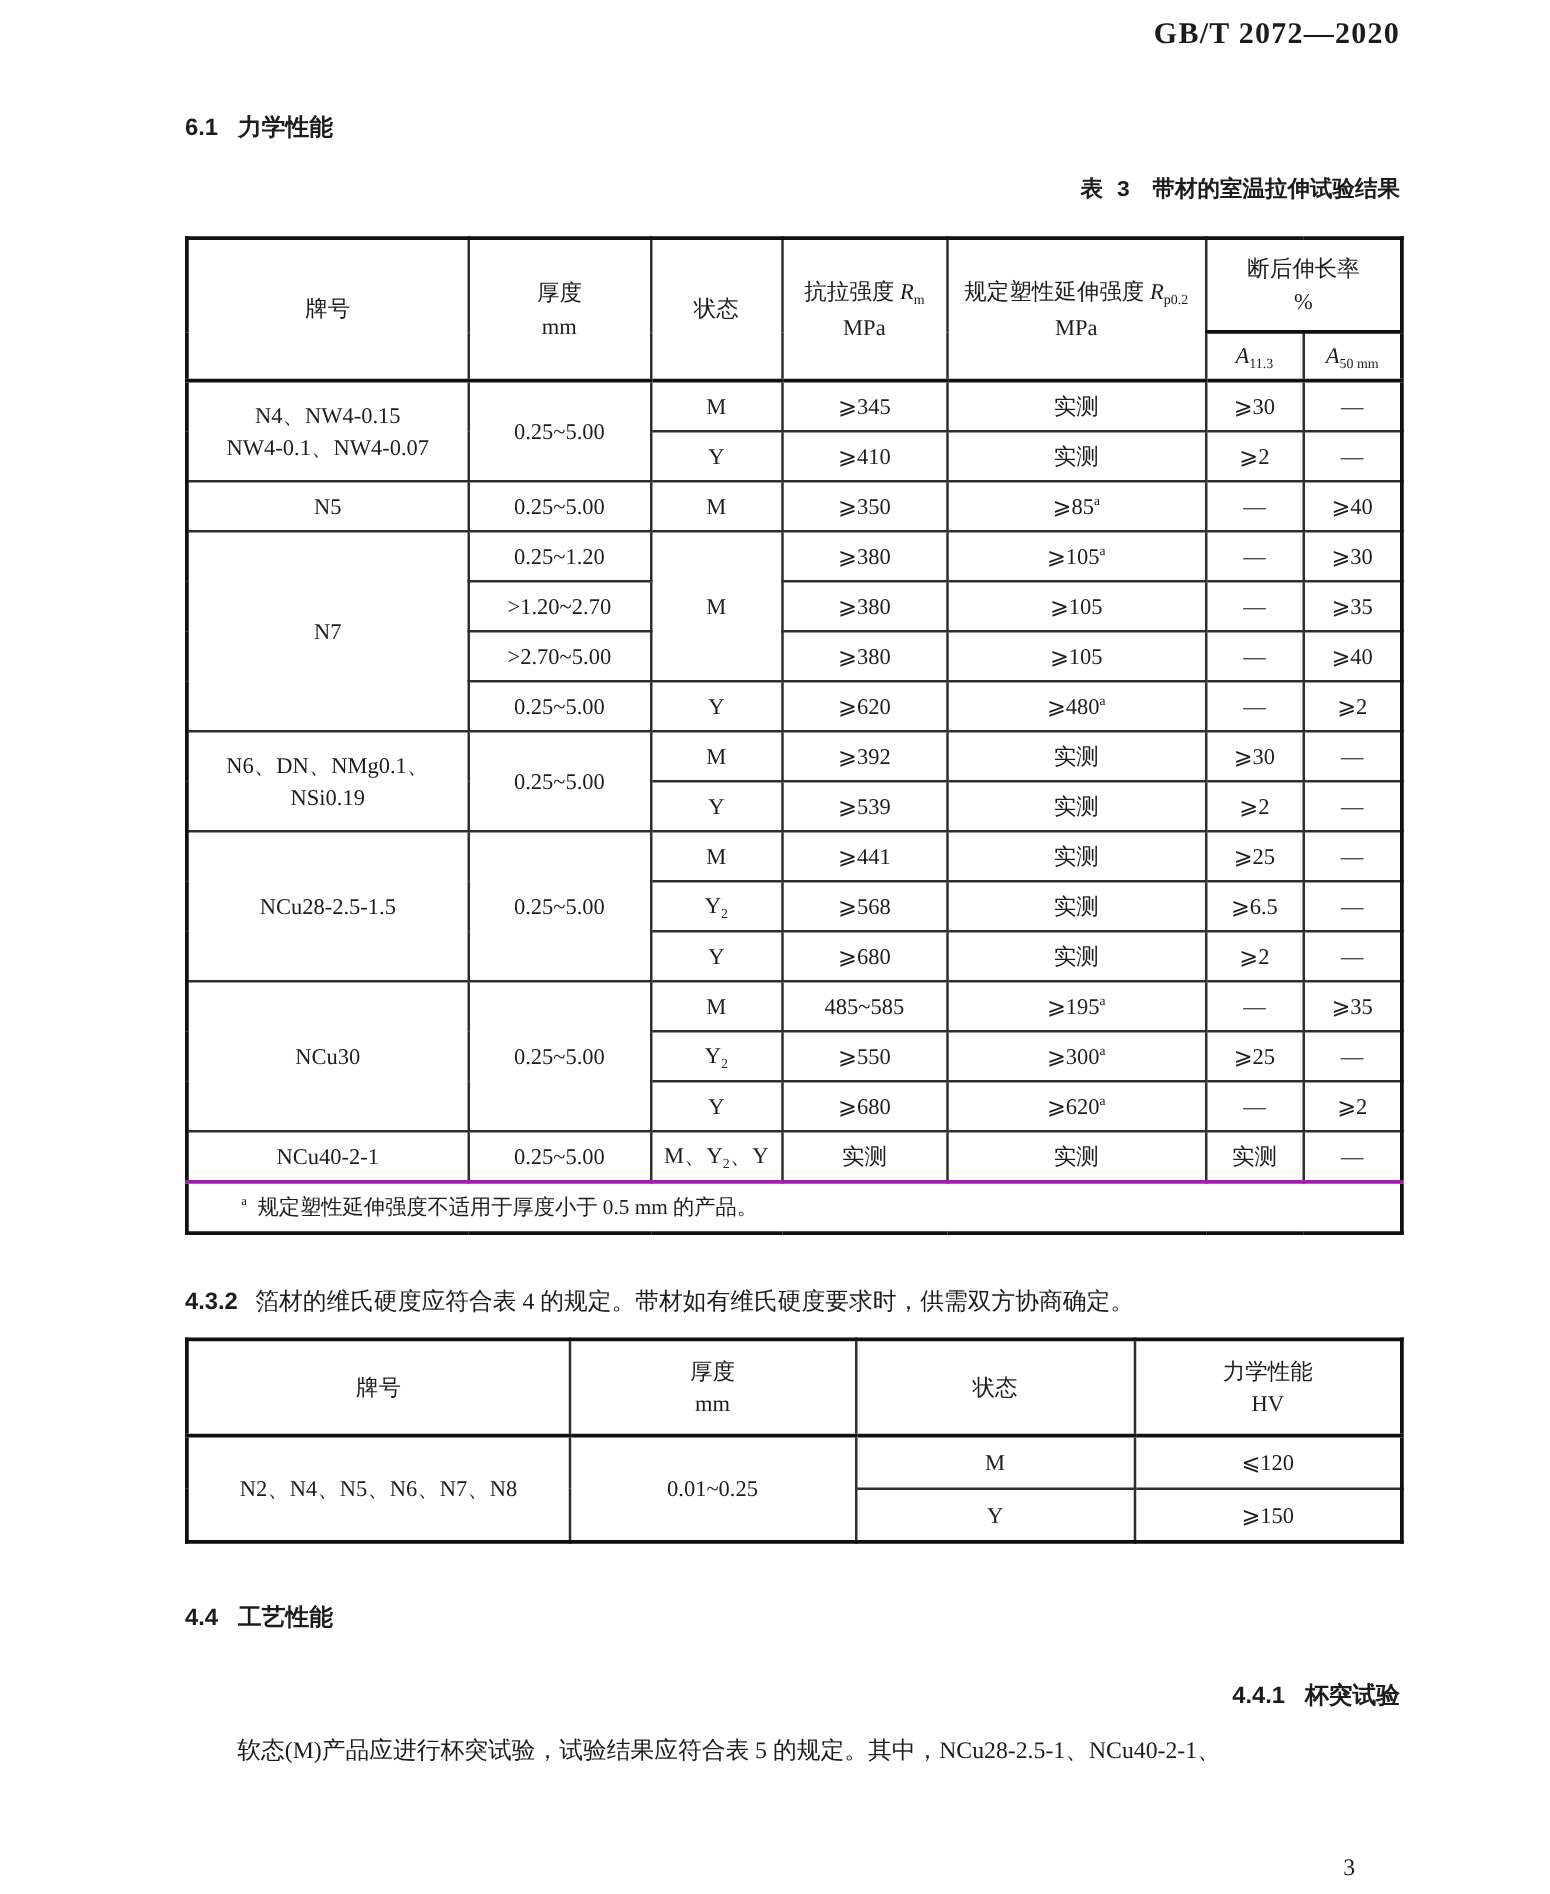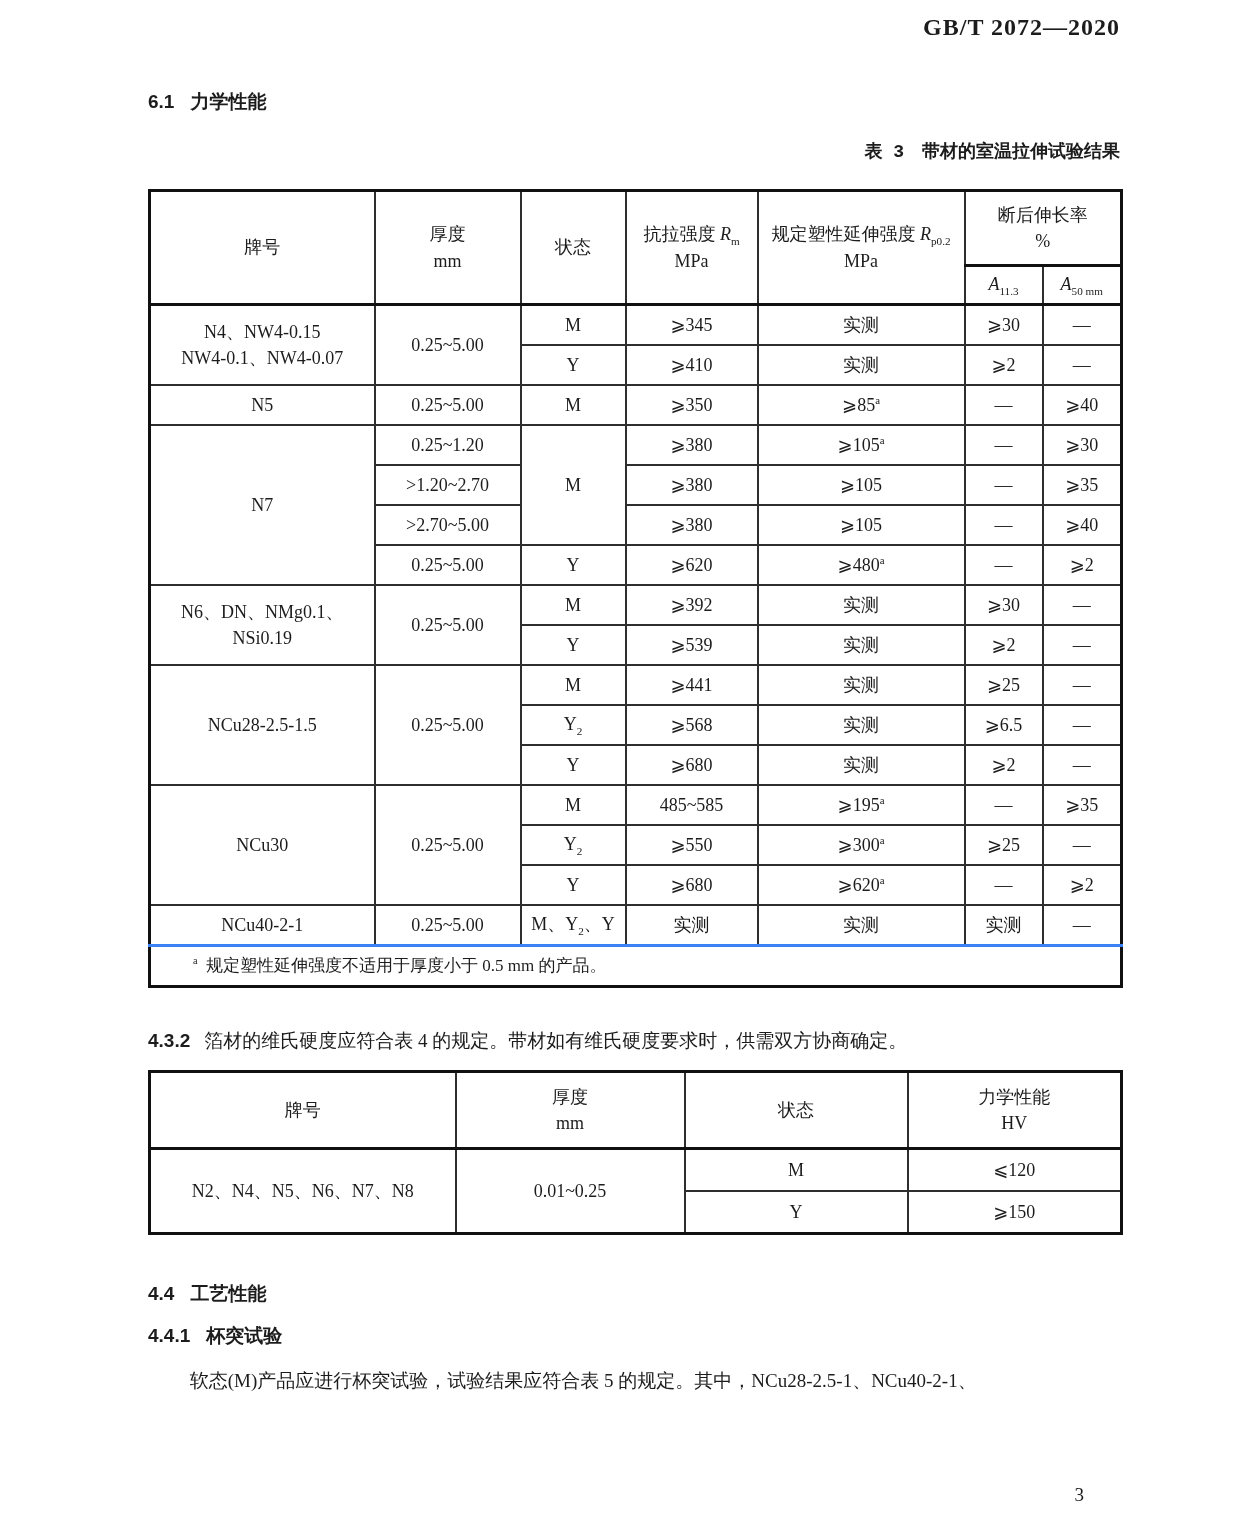--- a/index.html
+++ b/index.html
@@ -23,21 +23,21 @@
   }
 
   .sec-head{
     font-family:"Liberation Sans", sans-serif;
     font-weight:bold;
     font-size:19px;
   }
   .sec-head .num{margin-right:16px;}
   .h43{margin-top:48px;}
   .h44{margin-top:46px;}
-  .h441{margin-top:16px;}
+  .h441{margin-top:36px;text-align:right;}
 
   .sec-para{
     font-size:19px;
     margin-top:24px;
   }
   .sec-para .num{
     font-family:"Liberation Sans", sans-serif;
     font-weight:bold;
     margin-right:14px;
   }
@@ -70,21 +70,21 @@
     padding:0 2px;
     line-height:1.45;
   }
   thead th{border-bottom:3px solid #111;}
   .t3 thead tr.hr1 th{height:72px;}
   .t3 thead tr.hr2 th{height:36px;}
   .t3 tbody td{height:38px;}
   .t4 thead th{height:74px;}
   .t4 tbody td{height:40px;}
   tr.fnote td{
-    border-top:3px solid #3b82f6;
+    border-top:3px solid #a21caf;
     text-align:left;
     padding-left:42px;
     height:38px;
     font-size:17px;
   }
   sub{font-size:0.62em;}
   sup{font-size:0.6em;}
   i{font-family:"Liberation Serif", serif;}
 
   .para441{

